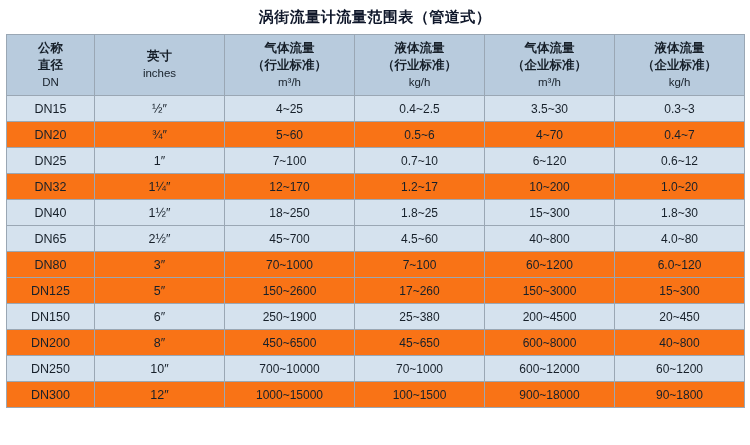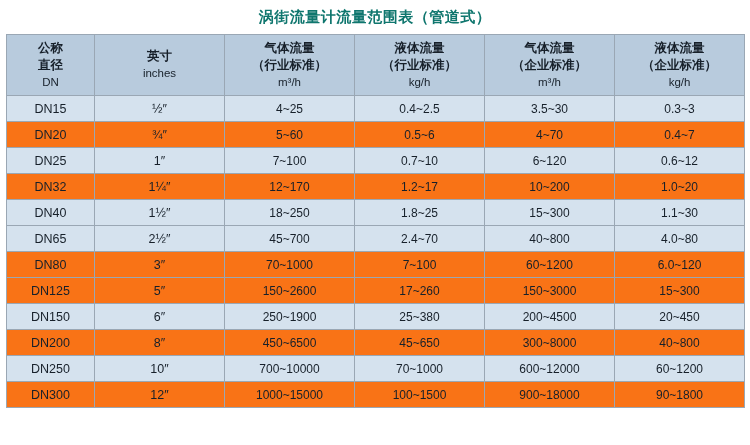--- a/index.html
+++ b/index.html
@@ -18,21 +18,21 @@
     width: 750px;
     height: 445px;
     position: relative;
     box-sizing: border-box;
     padding: 0 6px;
   }
   .title {
     text-align: center;
     font-size: 15px;
     font-weight: bold;
-    color: #0f766e;
+    color: #0f172a;
     letter-spacing: 0.5px;
     padding: 8px 0 8px 0;
     line-height: 18px;
   }
   table.flow-table {
     width: 738px;
     border-collapse: collapse;
     table-layout: fixed;
     font-size: 12px;
   }
@@ -166,27 +166,27 @@
           <td>1.2~17</td>
           <td>10~200</td>
           <td>1.0~20</td>
         </tr>
         <tr class="row-odd">
           <td class="col-dn">DN40</td>
           <td class="col-inch">1½″</td>
           <td>18~250</td>
           <td>1.8~25</td>
           <td>15~300</td>
-          <td>1.1~30</td>
+          <td>1.8~30</td>
         </tr>
         <tr class="row-odd">
           <td class="col-dn">DN65</td>
           <td class="col-inch">2½″</td>
           <td>45~700</td>
-          <td>2.4~70</td>
+          <td>4.5~60</td>
           <td>40~800</td>
           <td>4.0~80</td>
         </tr>
         <tr class="row-even">
           <td class="col-dn">DN80</td>
           <td class="col-inch">3″</td>
           <td>70~1000</td>
           <td>7~100</td>
           <td>60~1200</td>
           <td>6.0~120</td>
@@ -205,21 +205,21 @@
           <td>250~1900</td>
           <td>25~380</td>
           <td>200~4500</td>
           <td>20~450</td>
         </tr>
         <tr class="row-even">
           <td class="col-dn">DN200</td>
           <td class="col-inch">8″</td>
           <td>450~6500</td>
           <td>45~650</td>
-          <td>300~8000</td>
+          <td>600~8000</td>
           <td>40~800</td>
         </tr>
         <tr class="row-odd">
           <td class="col-dn">DN250</td>
           <td class="col-inch">10″</td>
           <td>700~10000</td>
           <td>70~1000</td>
           <td>600~12000</td>
           <td>60~1200</td>
         </tr>

